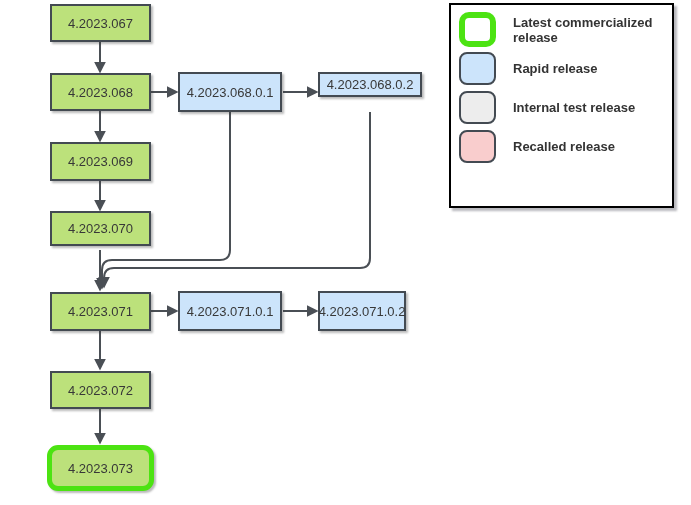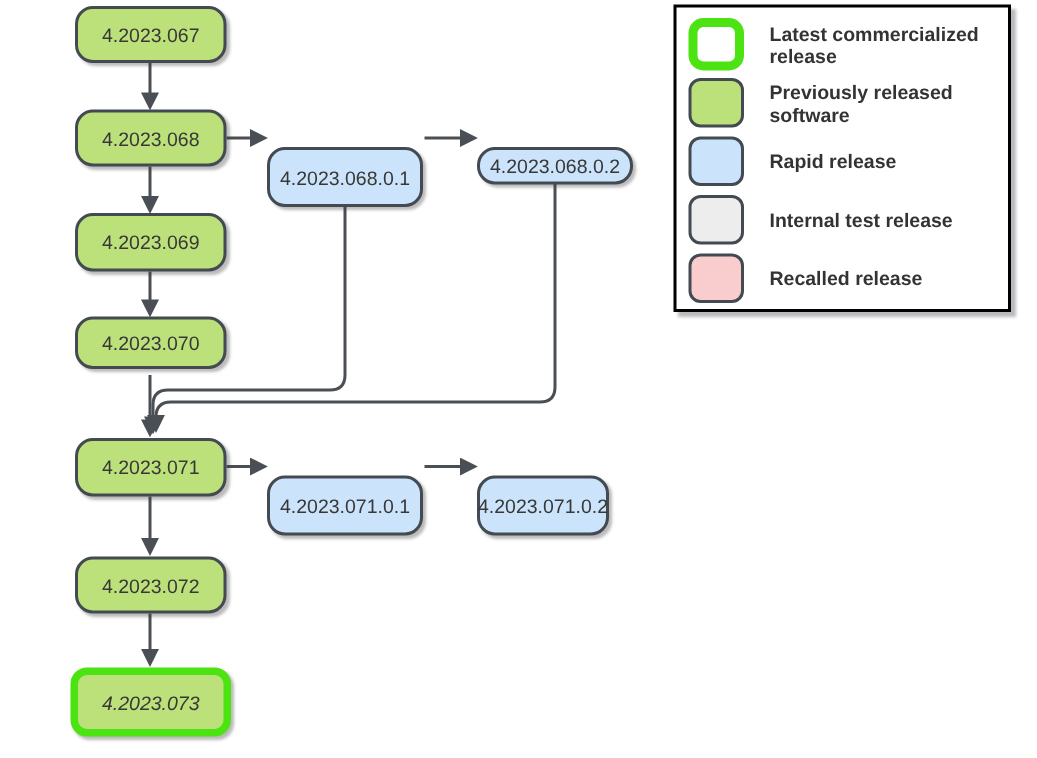--- a/index.html
+++ b/index.html
@@ -33,38 +33,38 @@
   .node {
     position: absolute;
     z-index: 2;
     display: flex;
     align-items: center;
     justify-content: center;
     font-size: 13px;
     color: var(--text);
     background: var(--previously-released-fill);
     border: 2px solid var(--node-border);
-    border-radius: 12px;
+    border-radius: 0;
     box-shadow: 2px 2px 2px rgba(60,60,60,0.35);
     white-space: nowrap;
   }
-  .node.rapid { background: var(--rapid-fill); margin-top: 26px; }
+  .node.rapid { background: var(--rapid-fill); }
   .node.latest {
     border: 5px solid var(--latest-border);
     border-radius: 11px;
   }
 
   
   .n067 { left: 50px; top: 4px;   width: 101px; height: 38px; }
   .n068 { left: 50px; top: 73px;  width: 101px; height: 38px; }
   .n069 { left: 50px; top: 142px; width: 101px; height: 39px; }
   .n070 { left: 50px; top: 211px; width: 101px; height: 35px; }
   .n071 { left: 50px; top: 292px; width: 101px; height: 39px; }
   .n072 { left: 50px; top: 371px; width: 101px; height: 38px; }
-  .n073 { left: 47px; top: 445px; width: 107px; height: 46px; font-style: italic; }
+  .n073 { left: 47px; top: 445px; width: 107px; height: 46px; }
   .n068_0_1 { left: 178px; top: 72px;  width: 104px; height: 40px; }
   .n068_0_2 { left: 318px; top: 72px;  width: 104px; height: 25px; }
   .n071_0_1 { left: 178px; top: 291px; width: 104px; height: 40px; }
   .n071_0_2 { left: 318px; top: 291px; width: 88px; height: 40px; }
 
   .legend {
     position: absolute;
     left: 449px; top: 3px;
     width: 225px; height: 205px;
     z-index: 2;
@@ -156,24 +156,20 @@
   <div class="node latest n073">
     <span>4.2023.073</span>
   </div>
 
   <div class="legend">
     <div class="legend-row">
       <div class="swatch latest"></div>
       <span class="legend-label">Latest commercialized release</span>
     </div>
     <div class="legend-row">
-      <div class="swatch previously-released"></div>
-      <span class="legend-label">Previously released software</span>
-    </div>
-    <div class="legend-row">
       <div class="swatch rapid"></div>
       <span class="legend-label">Rapid release</span>
     </div>
     <div class="legend-row">
       <div class="swatch internal-test"></div>
       <span class="legend-label">Internal test release</span>
     </div>
     <div class="legend-row">
       <div class="swatch recalled"></div>
       <span class="legend-label">Recalled release</span>

